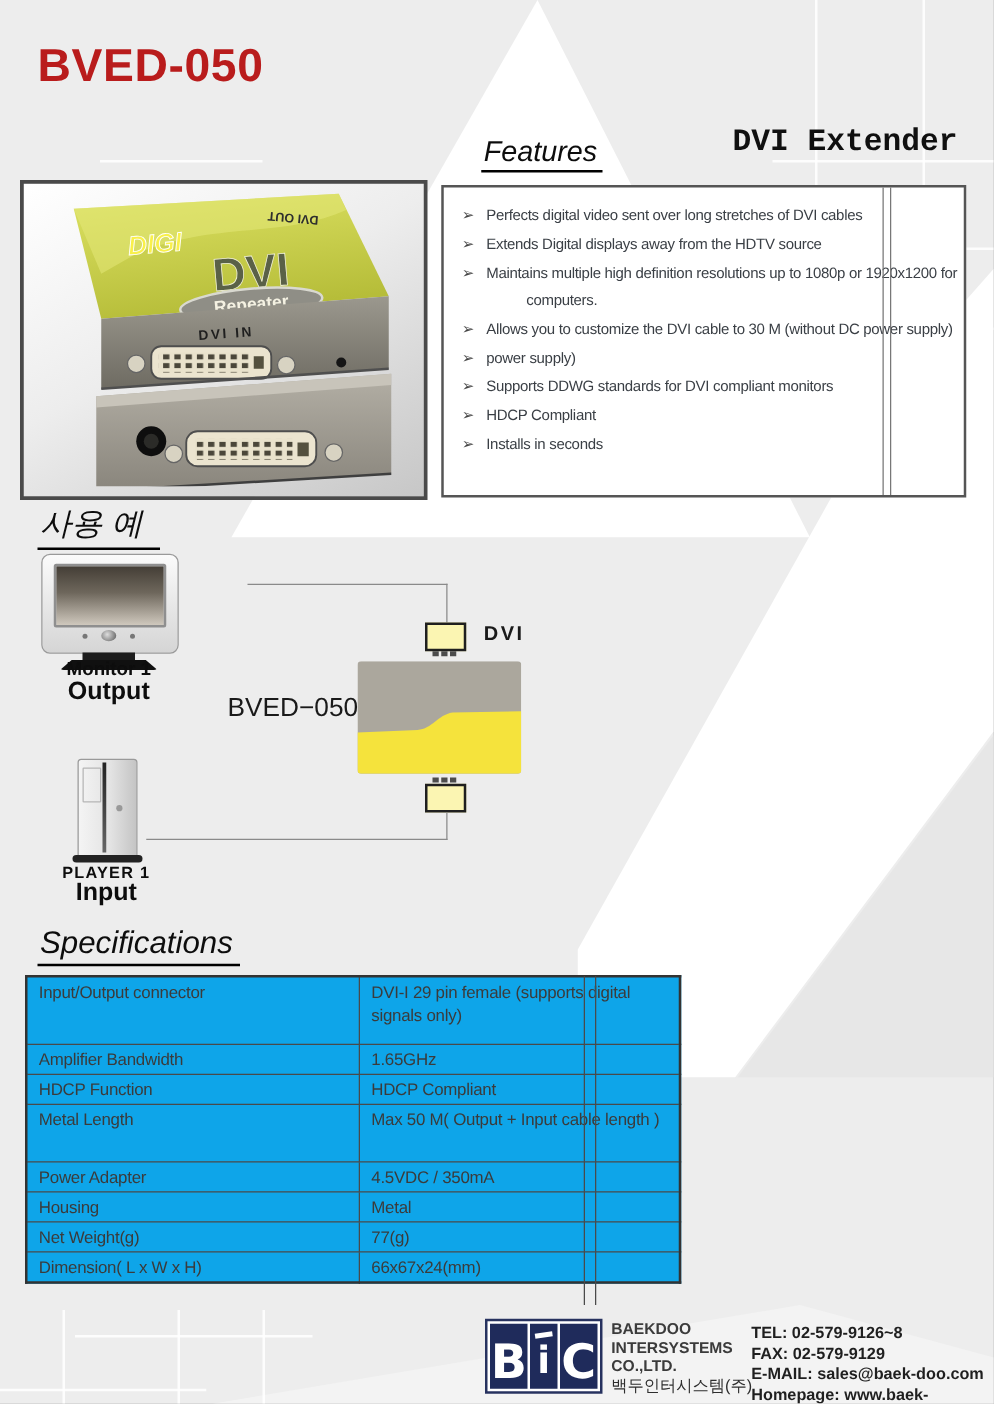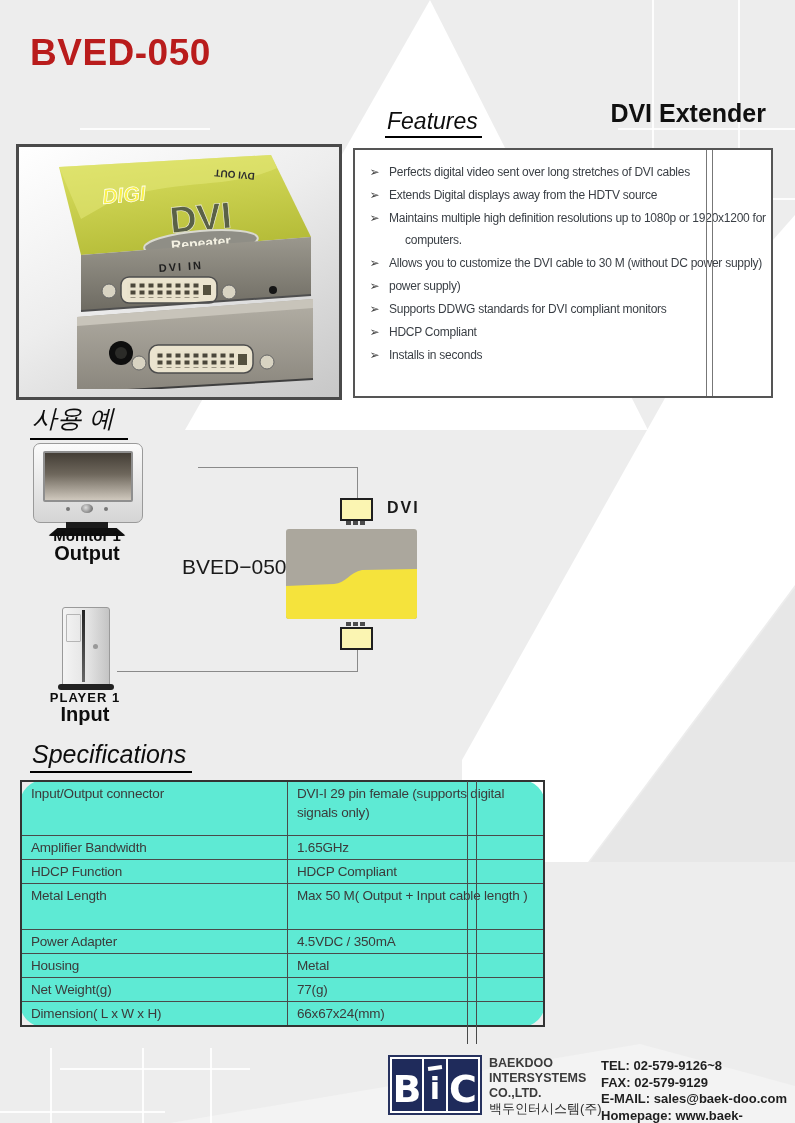--- a/index.html
+++ b/index.html
@@ -7,40 +7,40 @@
         font-family:"Liberation Sans",sans-serif;color:#222;margin:0 auto;}
   .shape{position:absolute;inset:0;pointer-events:none;}
   .tri-top{background:#fff;clip-path:polygon(430px 0px,185px 430px,648px 430px);}
   .band-right{background:#fff;clip-path:polygon(720px 300px,795px 215px,795px 585px,588px 862px,462px 862px,462px 760px);}
   .wedge-br{background:#e7e7e7;clip-path:polygon(590px 862px,795px 588px,795px 862px);}
   .wedge-bl{background:#f3f3f3;clip-path:polygon(170px 1123px,640px 1044px,795px 1086px,795px 1123px);}
   .gl{position:absolute;background:rgba(255,255,255,.85);pointer-events:none;}
 
   
   .title{position:absolute;left:30px;top:32px;font-size:37px;font-weight:bold;color:#b91c1c;letter-spacing:.5px;}
-  .subtitle{position:absolute;right:29px;top:99px;font-size:25px;font-weight:bold;color:#101010;}
+  .subtitle{position:absolute;right:29px;top:99px;font-size:25px;font-weight:bold;color:#101010;font-family:Liberation Mono, monospace;}
   .sec-h{position:absolute;font-style:italic;color:#0d0d0d;border-bottom:2px solid #000;}
   .h-feat{left:385px;top:108px;font-size:23px;padding:0 4px 1px 2px;text-align:right;}
   .h-use{left:30px;top:402px;font-size:25px;padding:0 14px 3px 2px;}
   .h-spec{left:30px;top:740px;font-size:25px;padding:0 6px 2px 2px;}
 
   
   .photo{position:absolute;left:16px;top:144px;width:320px;height:250px;border:3px solid #4a4a4a;
          background:linear-gradient(150deg,#ffffff 0%,#ededed 45%,#c7c7c7 100%);}
   .photo svg{position:absolute;left:2px;top:2px;}
 
   
   .featbox{position:absolute;left:353px;top:148px;width:420px;height:250px;background:#fff;border:2px solid #555;box-sizing:border-box;}
   .featbox ul{list-style:none;margin:0;padding:11px 0 0 5px;}
   .featbox li{display:flex;margin:0 0 1px 0;}
   .fb{width:29px;flex:none;font-size:12px;color:#444;line-height:22px;text-align:center;}
   .ft{font-size:12px;letter-spacing:-.25px;color:#3a3f45;line-height:22px;white-space:nowrap;}
   .ft .l2{display:block;}
   .ft .l2:empty{display:none;}
-  .ft .l2.ind{margin-left:16px;}
+  .ft .l2.ind{margin-left:32px;}
   .vline{position:absolute;width:1px;background:#777;pointer-events:none;z-index:5;}
 
   
   .cline{position:absolute;background:#8a8a8a;}
   .monitor{position:absolute;left:33px;top:443px;width:108px;height:78px;border:1px solid #9a9a9a;border-radius:7px;
            background:linear-gradient(#fbfbfb,#d5d5d5);}
   .monitor .screen{position:absolute;left:9px;top:7px;width:86px;height:47px;border:2px solid #8f8f8f;border-radius:2px;
            background:linear-gradient(#443e36 0%,#6e675c 45%,#cfc8bd 100%);}
   .monitor .cam{position:absolute;left:47px;top:60px;width:12px;height:9px;border-radius:50%;background:radial-gradient(circle at 40% 40%,#ddd,#555);}
   .monitor .dotl{position:absolute;left:32px;top:63px;width:4px;height:4px;border-radius:50%;background:#777;}
@@ -60,21 +60,21 @@
   .player .btn{position:absolute;left:30px;top:36px;width:5px;height:5px;border-radius:50%;background:#999;}
   .p-base{position:absolute;left:58px;top:684px;width:56px;height:6px;background:#222;border-radius:3px;}
   .dvi-conn{position:absolute;width:33px;height:23px;background:#fbf5b2;border:2px solid #1f1f1f;box-sizing:border-box;}
   .pins{position:absolute;left:6px;display:flex;gap:2px;}
   .pins i{display:block;width:5px;height:4px;background:#4c4c4c;}
   .lab-dvi{position:absolute;left:387px;top:499px;font-size:16px;letter-spacing:2px;color:#1a1a1a;font-weight:600;}
   .lab-bved{position:absolute;left:182px;top:555px;font-size:21px;color:#1a1a1a;}
   .devbox{position:absolute;left:286px;top:529px;width:131px;height:90px;}
 
   
-  .spec-table{position:absolute;left:20px;top:780px;width:525px;border-collapse:collapse;table-layout:fixed;background:#5eead4;border-radius:24px;}
+  .spec-table{position:absolute;left:20px;top:780px;width:525px;border-collapse:collapse;table-layout:fixed;background:#0ea5e9;}
   .spec-table td{border:1.5px solid #4a4a4a;font-size:13.5px;color:#3b3b3b;padding:2px 6px 2px 9px;vertical-align:top;letter-spacing:-.2px;line-height:19px;}
   .spec-table{border:2px solid #333;}
   .spec-table td.k{width:250px;}
   .spec-table td.v{overflow-wrap:anywhere;}
   tr.r1{height:54px;} tr.r2{height:24px;} tr.r3{height:24px;} tr.r4{height:46px;}
   tr.r5{height:24px;} tr.r6{height:22px;} tr.r7{height:23px;} tr.r8{height:24px;}
 
   
   .logo{position:absolute;left:388px;top:1055px;width:94px;height:60px;border:2px solid #27325f;background:#fff;
         padding:2px;display:flex;gap:2px;box-sizing:border-box;}

